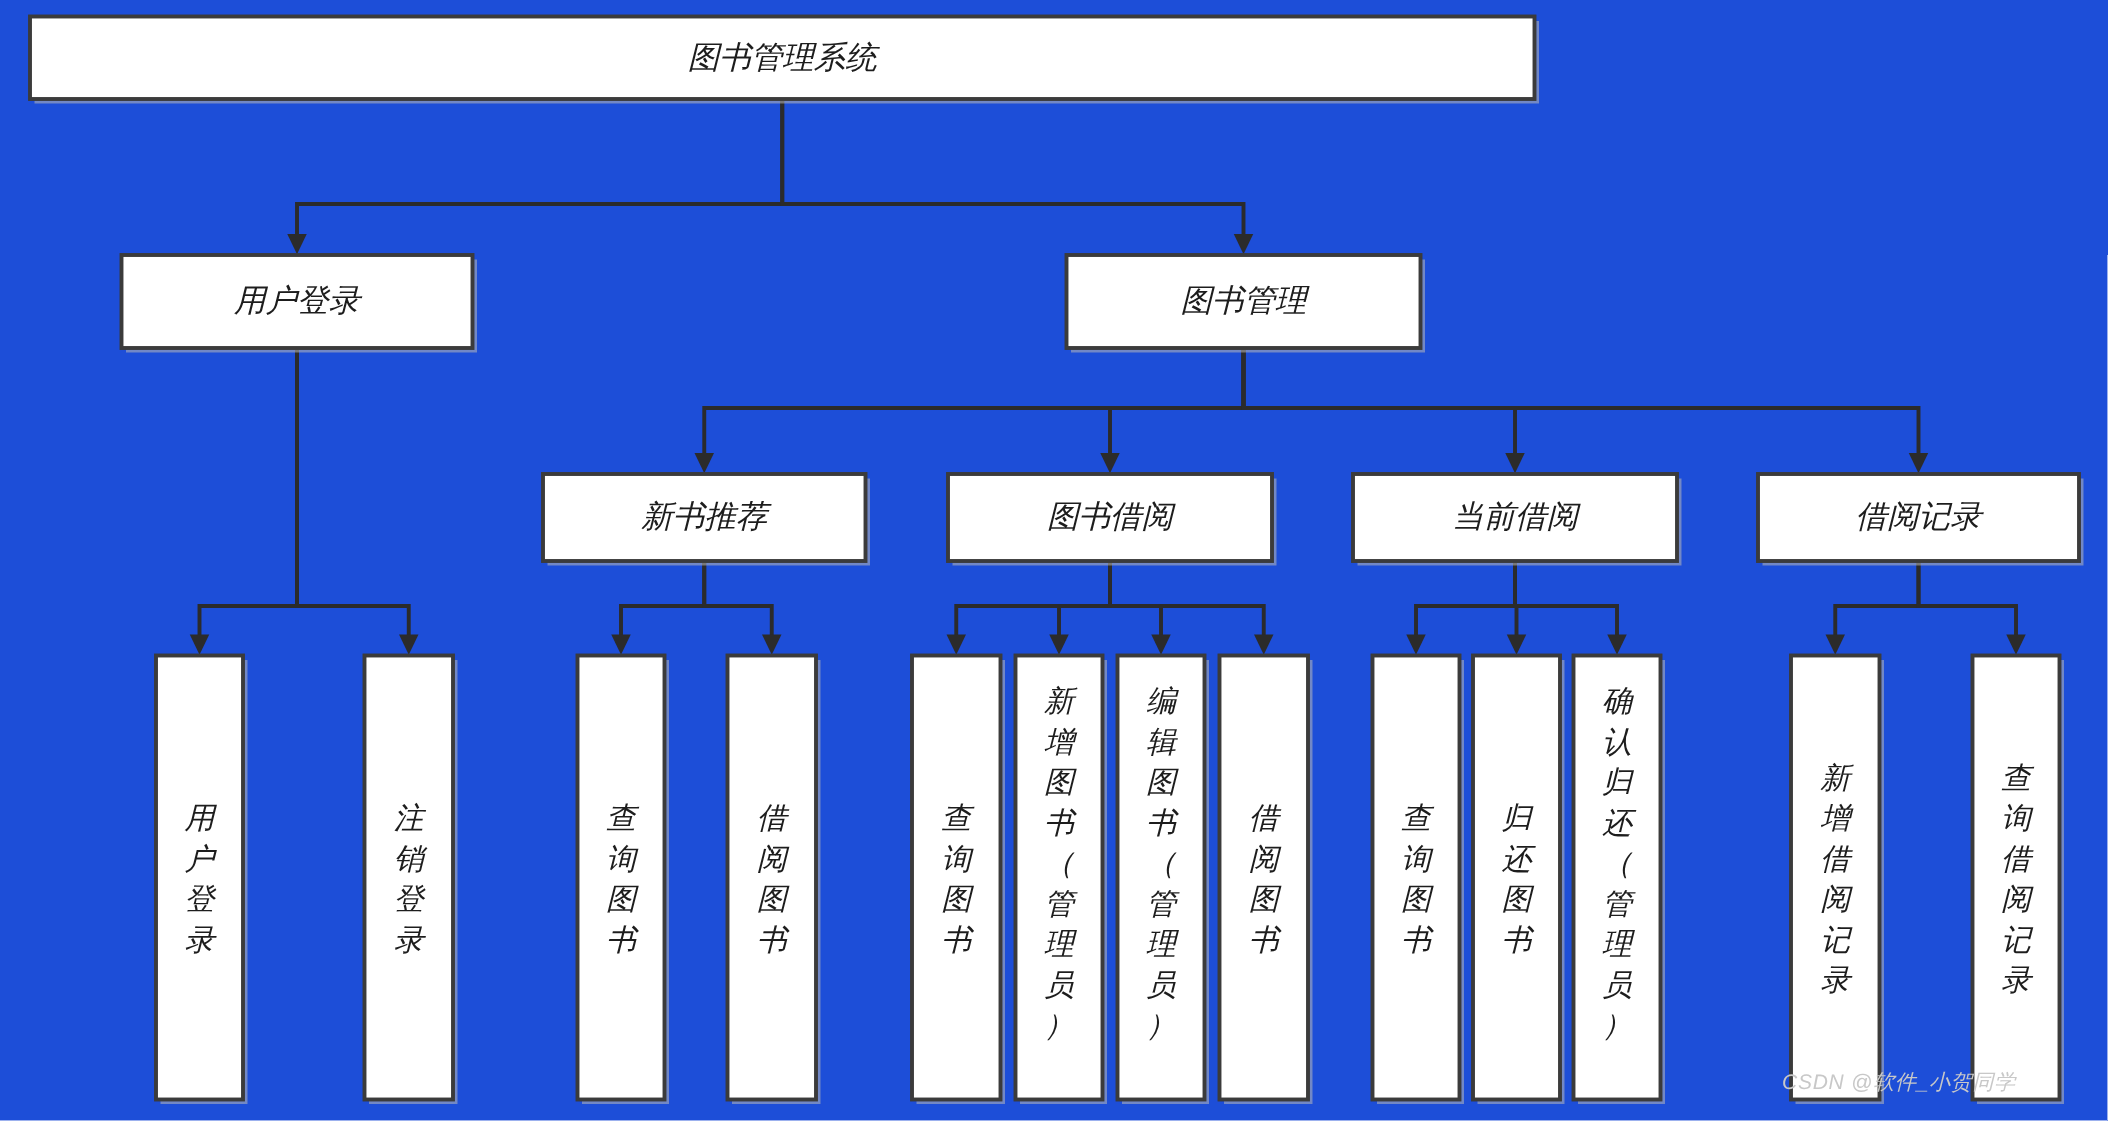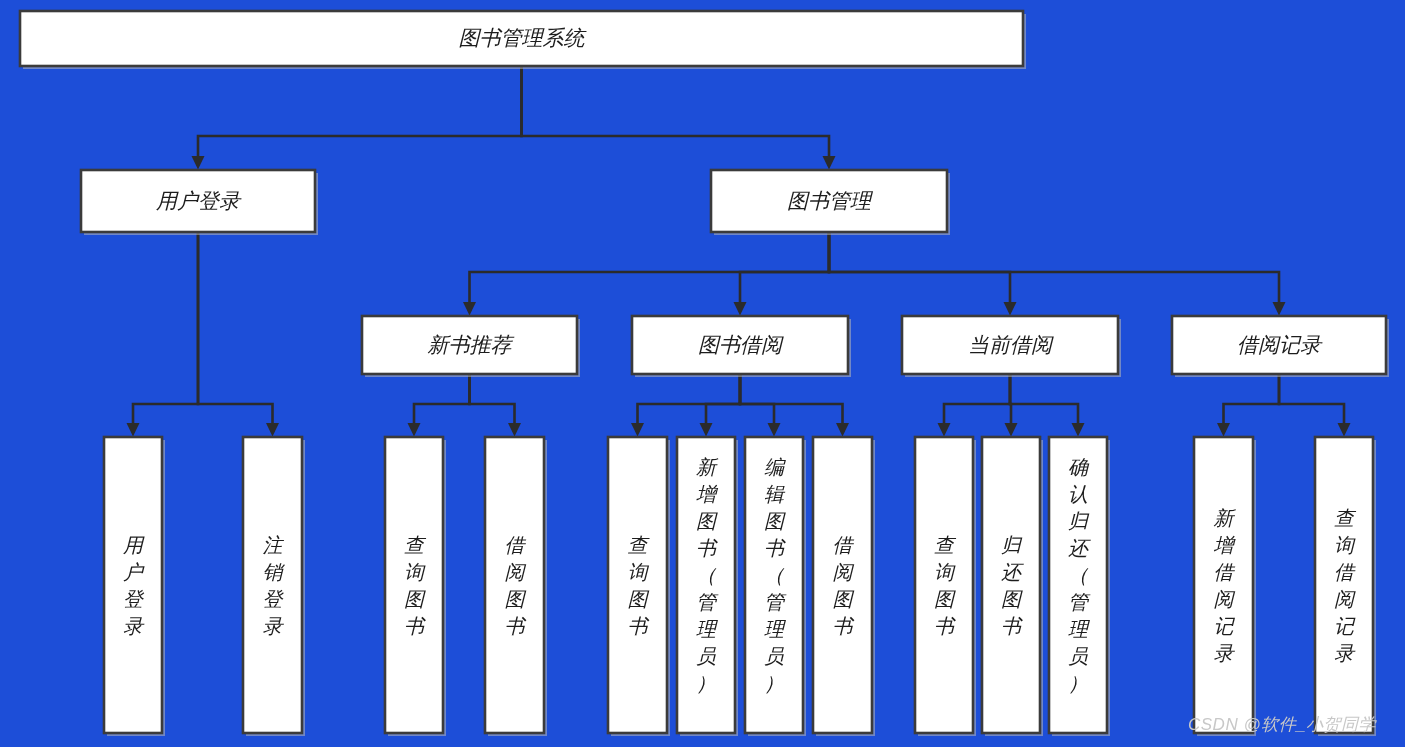--- a/index.html
+++ b/index.html
@@ -53,21 +53,21 @@
   }
   .node-label-v {
     font-family: "Liberation Sans", "DejaVu Sans", sans-serif;
     font-size: 20px;
     fill: #1d1d1d;
     text-anchor: middle;
   }
   .watermark {
     position: absolute;
     font-family: "Liberation Sans", "DejaVu Sans", sans-serif;
-    font-size: 17px;
+    font-size: 14px;
     color: #c8c8c8;
     white-space: nowrap;
     left: 1188px;
     top: 713px;
     letter-spacing: 0.5px;
     user-select: none;
   }
 </style>
 </head>
 <body>

